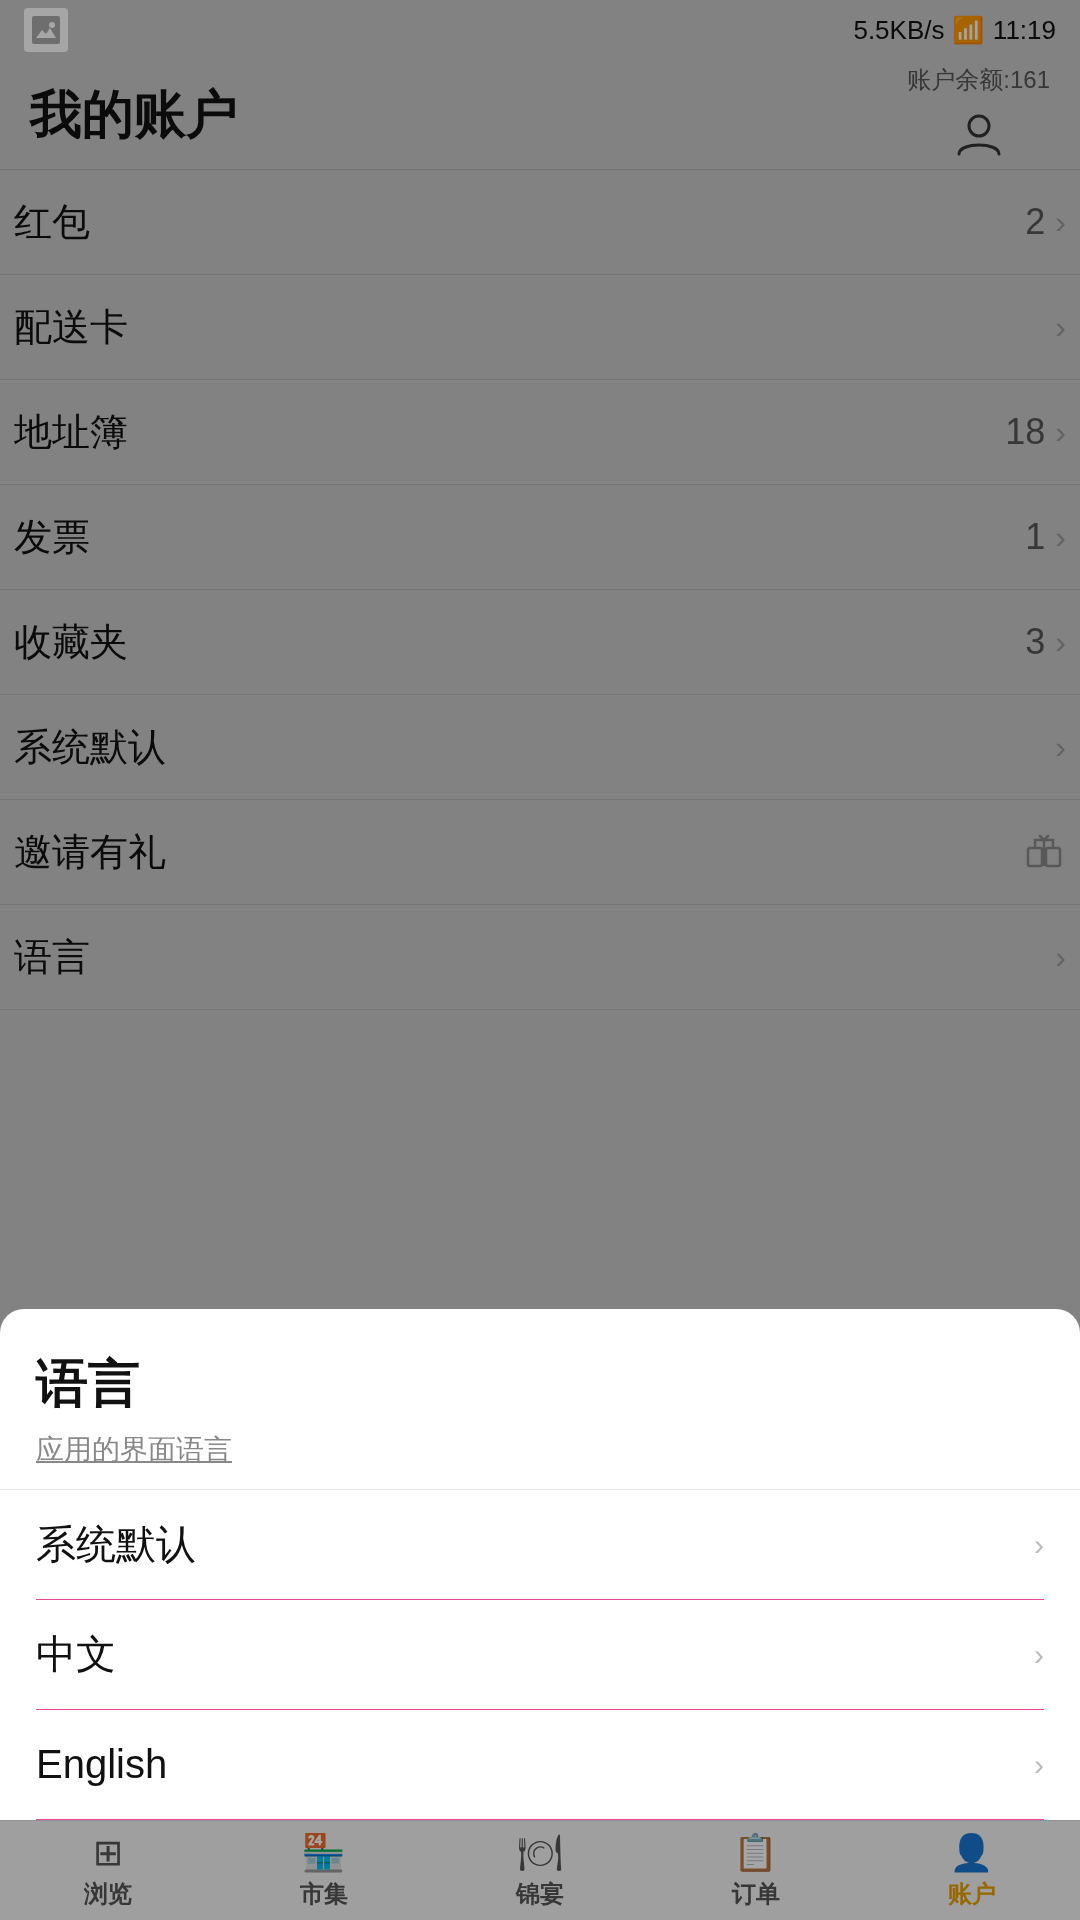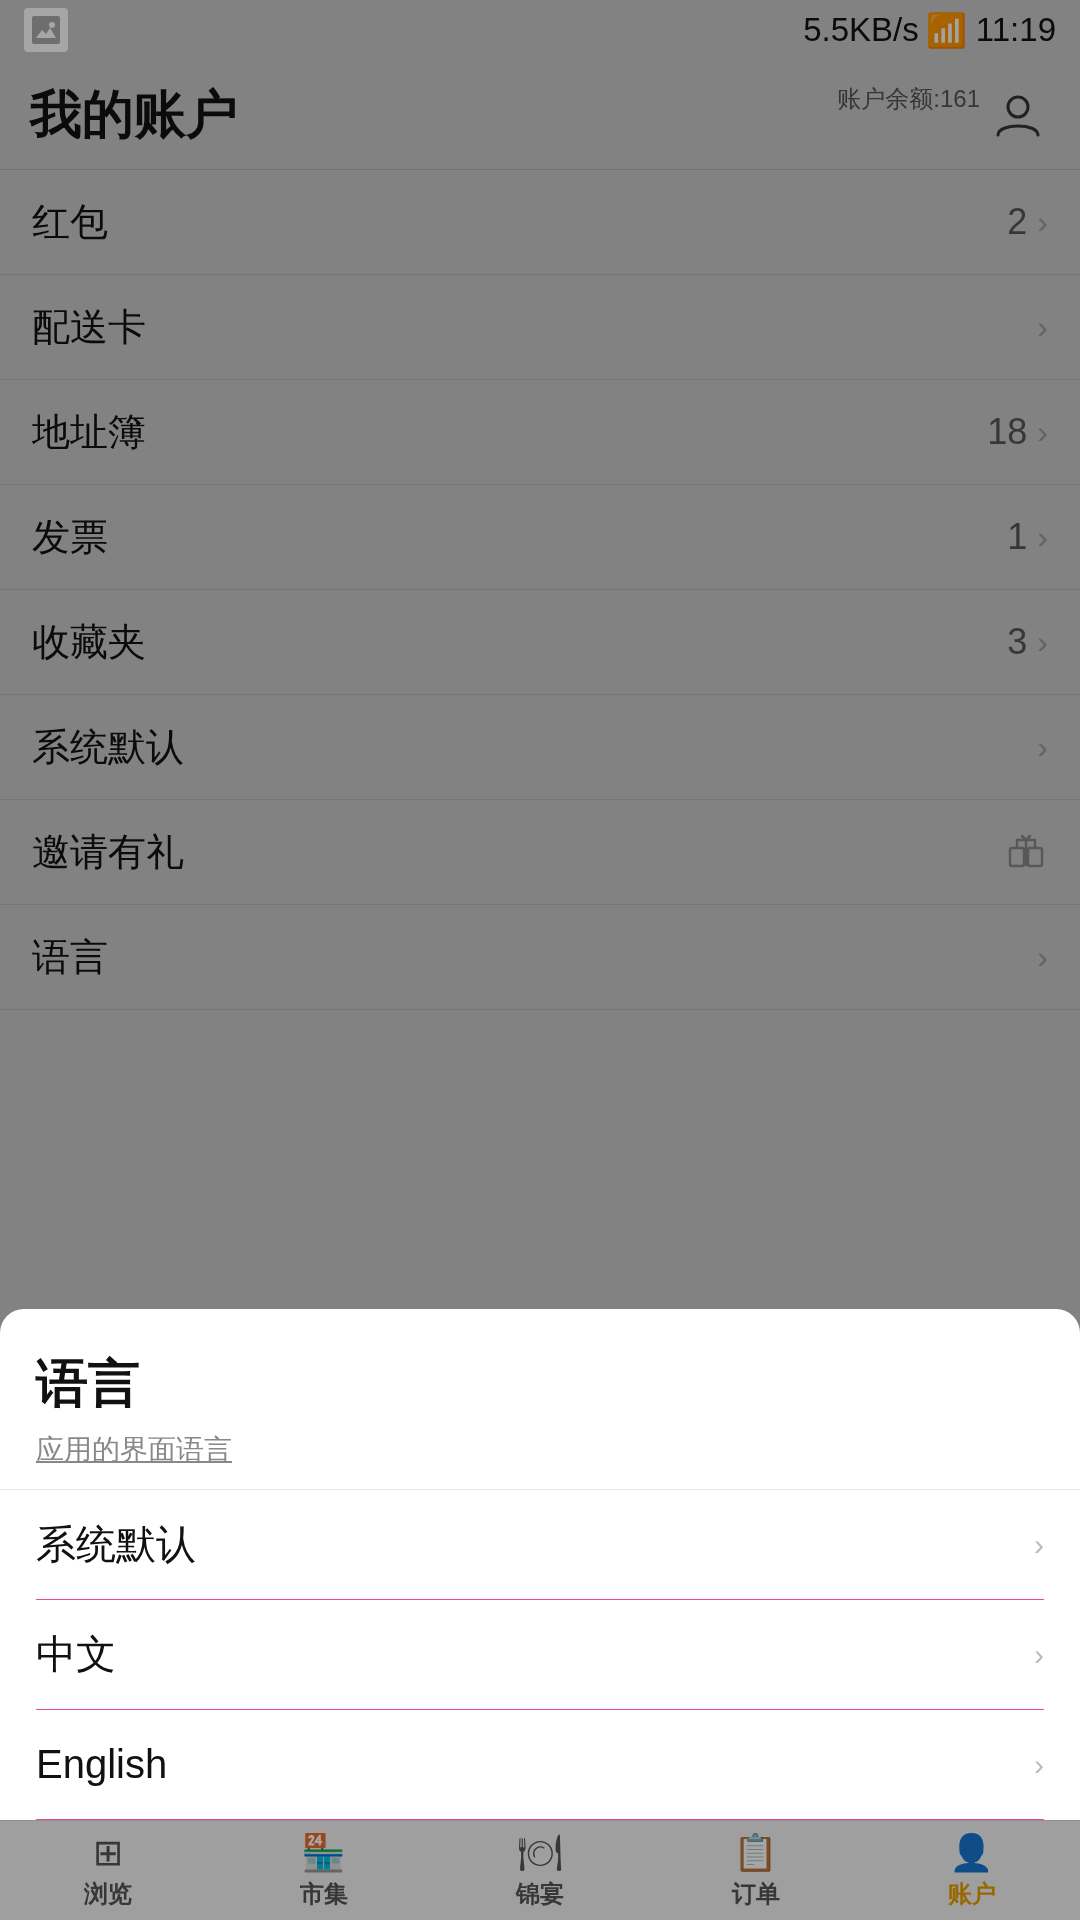--- a/index.html
+++ b/index.html
@@ -33,21 +33,21 @@
       background: #fff;
       display: flex;
       align-items: center;
       justify-content: center;
       border-radius: 4px;
     }
     .status-right {
       display: flex;
       align-items: center;
       gap: 8px;
-      font-size: 33px;
+      font-size: 26px;
       color: #111;
       font-weight: 500;
     }
 
     
     .header {
       width: 100%;
       height: 110px;
       background-color: #c8c8c8;
       display: flex;
@@ -57,22 +57,22 @@
       border-bottom: 1px solid #b0b0b0;
       gap: 44px;
     }
     .header-title {
       font-size: 52px;
       font-weight: bold;
       color: #111;
     }
     .header-right {
       display: flex;
-      flex-direction: row;
-      align-items: flex-start;
+      flex-direction: column;
+      align-items: center;
       gap: 6px;
     }
     .account-balance {
       font-size: 24px;
       color: #555;
     }
     .profile-icon {
       width: 64px;
       height: 64px;
       display: flex;
@@ -84,21 +84,21 @@
     .menu-list {
       width: 100%;
       background-color: #c8c8c8;
     }
     .menu-item {
       width: 100%;
       height: 105px;
       display: flex;
       align-items: center;
       justify-content: space-between;
-      padding: 0 32px;
+      padding: 0 14px;
       border-bottom: 1px solid #b5b5b5;
       cursor: pointer;
     }
     .menu-item-left {
       font-size: 38px;
       color: #111;
     }
     .menu-item-right {
       display: flex;
       align-items: center;

